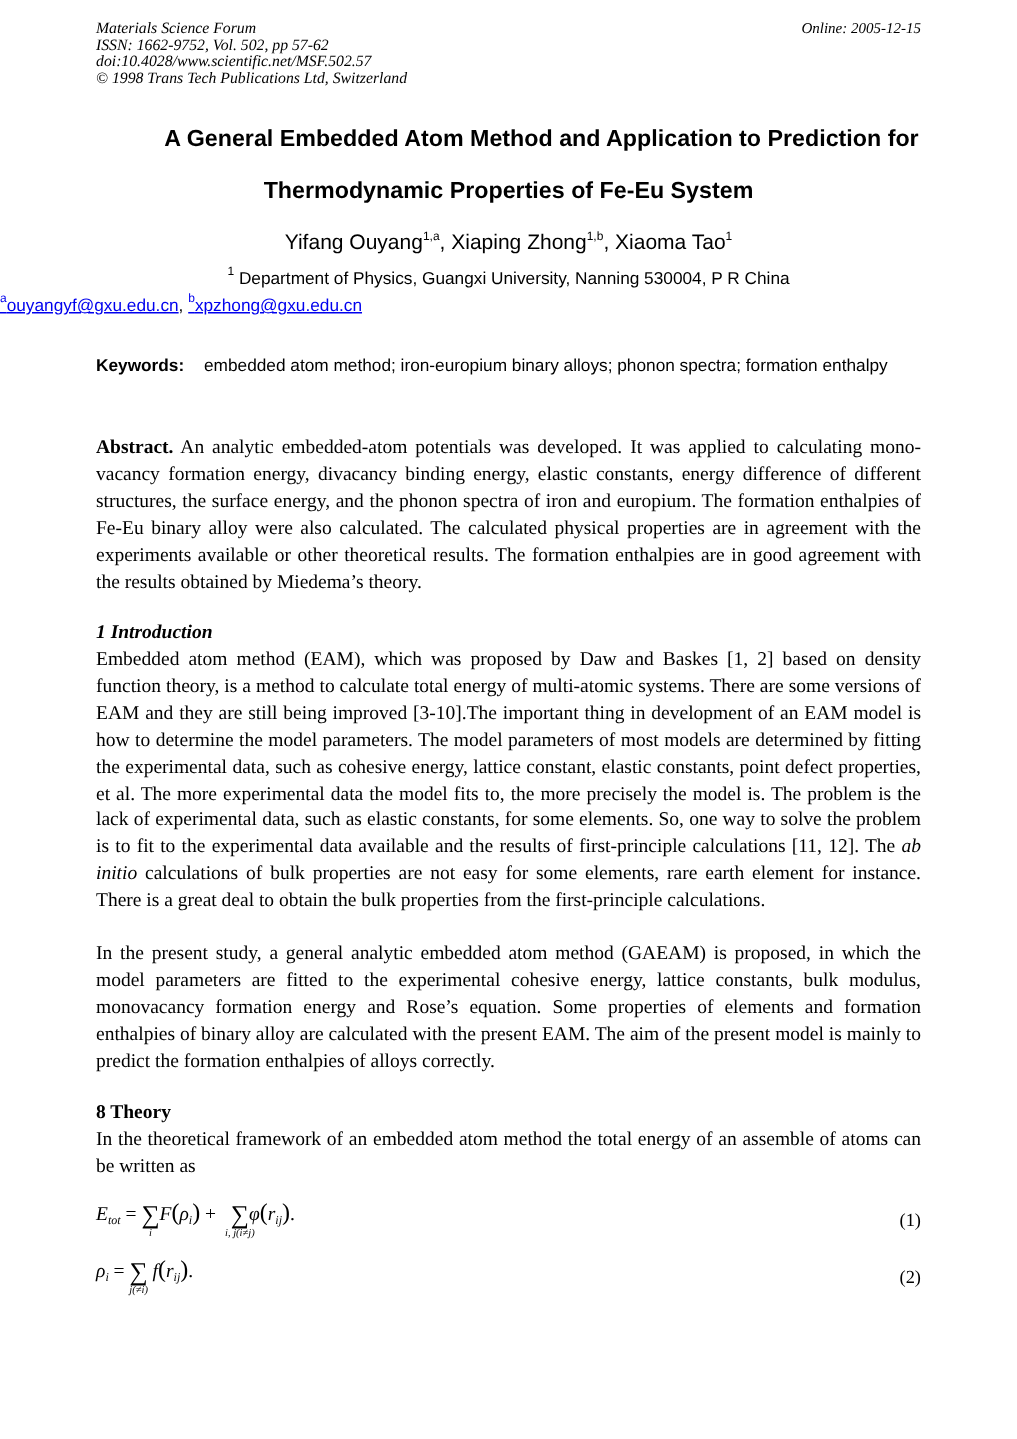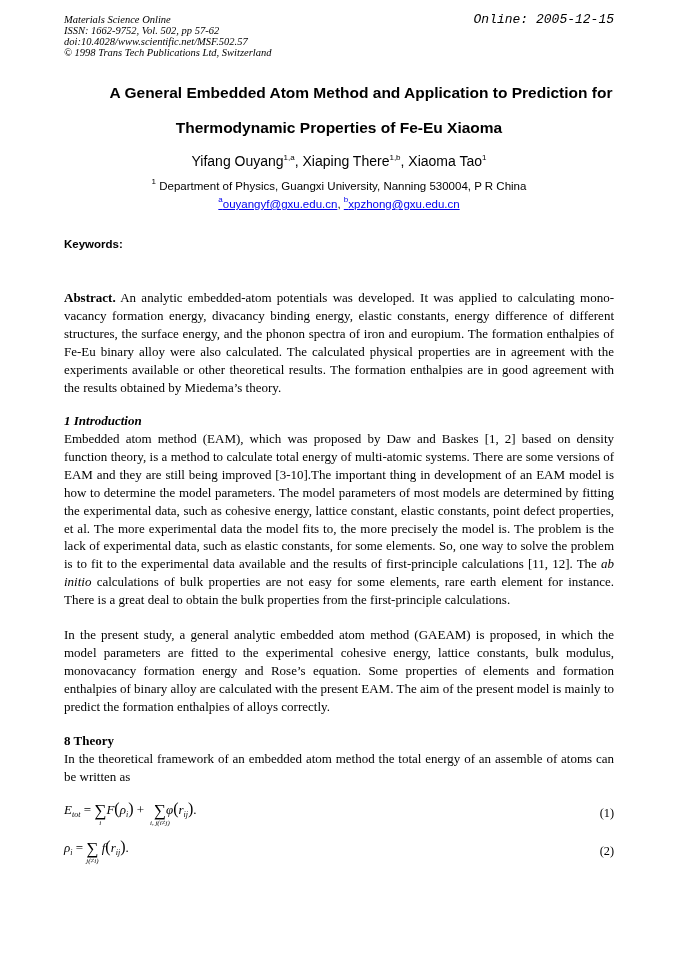--- a/index.html
+++ b/index.html
@@ -1,30 +1,30 @@
 <!DOCTYPE html>
 <html><head>
 <meta charset="utf-8">
 <style>
   html, body { margin: 0; padding: 0; background: #ffffff; }
   body { width: 678px; height: 959px; position: relative; overflow: hidden; color: #000; }
   .serif { font-family: "Liberation Serif", "DejaVu Serif", serif; }
   .sans { font-family: "Liberation Sans", "DejaVu Sans", sans-serif; }
 
   .header { position: absolute; left: 64px; top: 14px; font-size: 10.5px; font-style: italic; line-height: 11px; }
-  .header-right { position: absolute; right: 64px; top: 14px; font-size: 13px; font-style: italic; line-height: 11px; font-family: Liberation Mono, monospace; }
+  .header-right { position: absolute; right: 64px; top: 14px; font-size: 10px; font-style: italic; line-height: 11px; }
 
   .title { position: absolute; left: 0; width: 678px; text-align: center; font-weight: bold; font-size: 15.5px; }
   .title.l1 { top: 84px; padding-left: 22px; }
   .title.l2 { top: 119px; }
 
   .authors { position: absolute; left: 0; width: 678px; top: 153px; text-align: center; font-size: 14px; }
   .authors sup, .affil sup, .emails sup { font-size: 8px; vertical-align: 6px; line-height: 0; }
   .affil { position: absolute; left: 0; width: 678px; top: 180px; text-align: center; font-size: 11.5px; }
-  .emails { position: absolute; left: 0; width: 678px; top: 198px; text-align: center; font-size: 11.5px; }
+  .emails { position: absolute; left: 0; width: 678px; top: 198px; text-align: left; font-size: 11.5px; }
   .emails a { color: #0000ee; text-decoration: underline; }
   .emails .sep { color: #000; }
 
   .keywords { position: absolute; left: 64px; top: 236px; width: 550px; font-size: 11.5px; line-height: 17px; display: flex; }
   .kw-label { font-weight: bold; width: 72px; flex-shrink: 0; }
   .kw-text { text-align: justify; text-align-last: left; }
 
   .block { position: absolute; left: 64px; width: 550px; font-size: 13px; line-height: 17.9px; text-align: justify; }
   .abstract { top: 289px; }
   .abstract b { font-weight: bold; }
@@ -41,44 +41,45 @@
   .eq-num { position: absolute; right: 0; top: 6px; font-style: normal; font-size: 12.3px; }
   .sum { display: inline-block; position: relative; font-style: normal; font-size: 17px; vertical-align: -2px; }
   .sum .lim { position: absolute; left: 50%; transform: translateX(-50%); top: 18px; font-size: 7px; font-style: italic; white-space: nowrap; }
   .sub { font-size: 8px; vertical-align: -3px; }
   .paren { font-style: normal; font-size: 16px; }
 </style>
 </head>
 <body>
 
 <div class="header serif">
-  <div>Materials Science Online</div>
+  <div>Materials Science Forum</div>
   <div>ISSN: 1662-9752, Vol. 502, pp 57-62</div>
   <div>doi:10.4028/www.scientific.net/MSF.502.57</div>
   <div>© 1998 Trans Tech Publications Ltd, Switzerland</div>
 </div>
 <div class="header-right serif">Online: 2005-12-15</div>
 
 <div class="title l1 sans">A General Embedded Atom Method and Application to Prediction for</div>
-<div class="title l2 sans">Thermodynamic Properties of Fe-Eu Xiaoma</div>
+<div class="title l2 sans">Thermodynamic Properties of Fe-Eu System</div>
 
 <div class="authors sans">
-  <span>Yifang Ouyang</span><sup>1,a</sup><span>, </span><span>Xiaping There</span><sup>1,b</sup><span>, </span><span>Xiaoma Tao</span><sup>1</sup>
+  <span>Yifang Ouyang</span><sup>1,a</sup><span>, </span><span>Xiaping Zhong</span><sup>1,b</sup><span>, </span><span>Xiaoma Tao</span><sup>1</sup>
 </div>
 
 <div class="affil sans">
   <sup>1</sup><span> Department of Physics, Guangxi University, Nanning 530004, P R China</span>
 </div>
 
 <div class="emails sans">
   <a href="#"><sup>a</sup><span>ouyangyf@gxu.edu.cn</span></a><span class="sep">, </span><a href="#"><sup>b</sup><span>xpzhong@gxu.edu.cn</span></a>
 </div>
 
 <div class="keywords sans">
   <span class="kw-label">Keywords:</span>
+  <span class="kw-text">embedded atom method; iron-europium binary alloys; phonon spectra; formation enthalpy</span>
 </div>
 
 <div class="block abstract serif"><b>Abstract.</b><span> An analytic embedded-atom potentials was developed. It was applied to calculating mono-vacancy formation energy, divacancy binding energy, elastic constants, energy difference of different structures, the surface energy, and the phonon spectra of iron and europium. The formation enthalpies of Fe-Eu binary alloy were also calculated. The calculated physical properties are in agreement with the experiments available or other theoretical results. The formation enthalpies are in good agreement with the results obtained by Miedema’s theory.</span></div>
 
 <div class="block h-intro serif">1 Introduction</div>
 <div class="block intro1 serif"><span>Embedded atom method (EAM), which was proposed by Daw and Baskes [1, 2] based on density function theory, is a method to calculate total energy of multi-atomic systems. There are some versions of EAM and they are still being improved [3-10].The important thing in development of an EAM model is how to determine the model parameters. The model parameters of most models are determined by fitting the experimental data, such as cohesive energy, lattice constant, elastic constants, point defect properties, et al. The more experimental data the model fits to, the more precisely the model is. The problem is the lack of experimental data, such as elastic constants, for some elements. So, one way to solve the problem is to fit to the experimental data available and the results of first-principle calculations [11, 12]. The </span><i>ab initio</i><span> calculations of bulk properties are not easy for some elements, rare earth element for instance. There is a great deal to obtain the bulk properties from the first-principle calculations.</span></div>
 <div class="block intro2 serif">In the present study, a general analytic embedded atom method (GAEAM) is proposed, in which the model parameters are fitted to the experimental cohesive energy, lattice constants, bulk modulus, monovacancy formation energy and Rose’s equation. Some properties of elements and formation enthalpies of binary alloy are calculated with the present EAM. The aim of the present model is mainly to predict the formation enthalpies of alloys correctly.</div>
 
 <div class="block h-theory serif">8 Theory</div>
 <div class="block theory1 serif">In the theoretical framework of an embedded atom method the total energy of an assemble of atoms can be written as</div>

